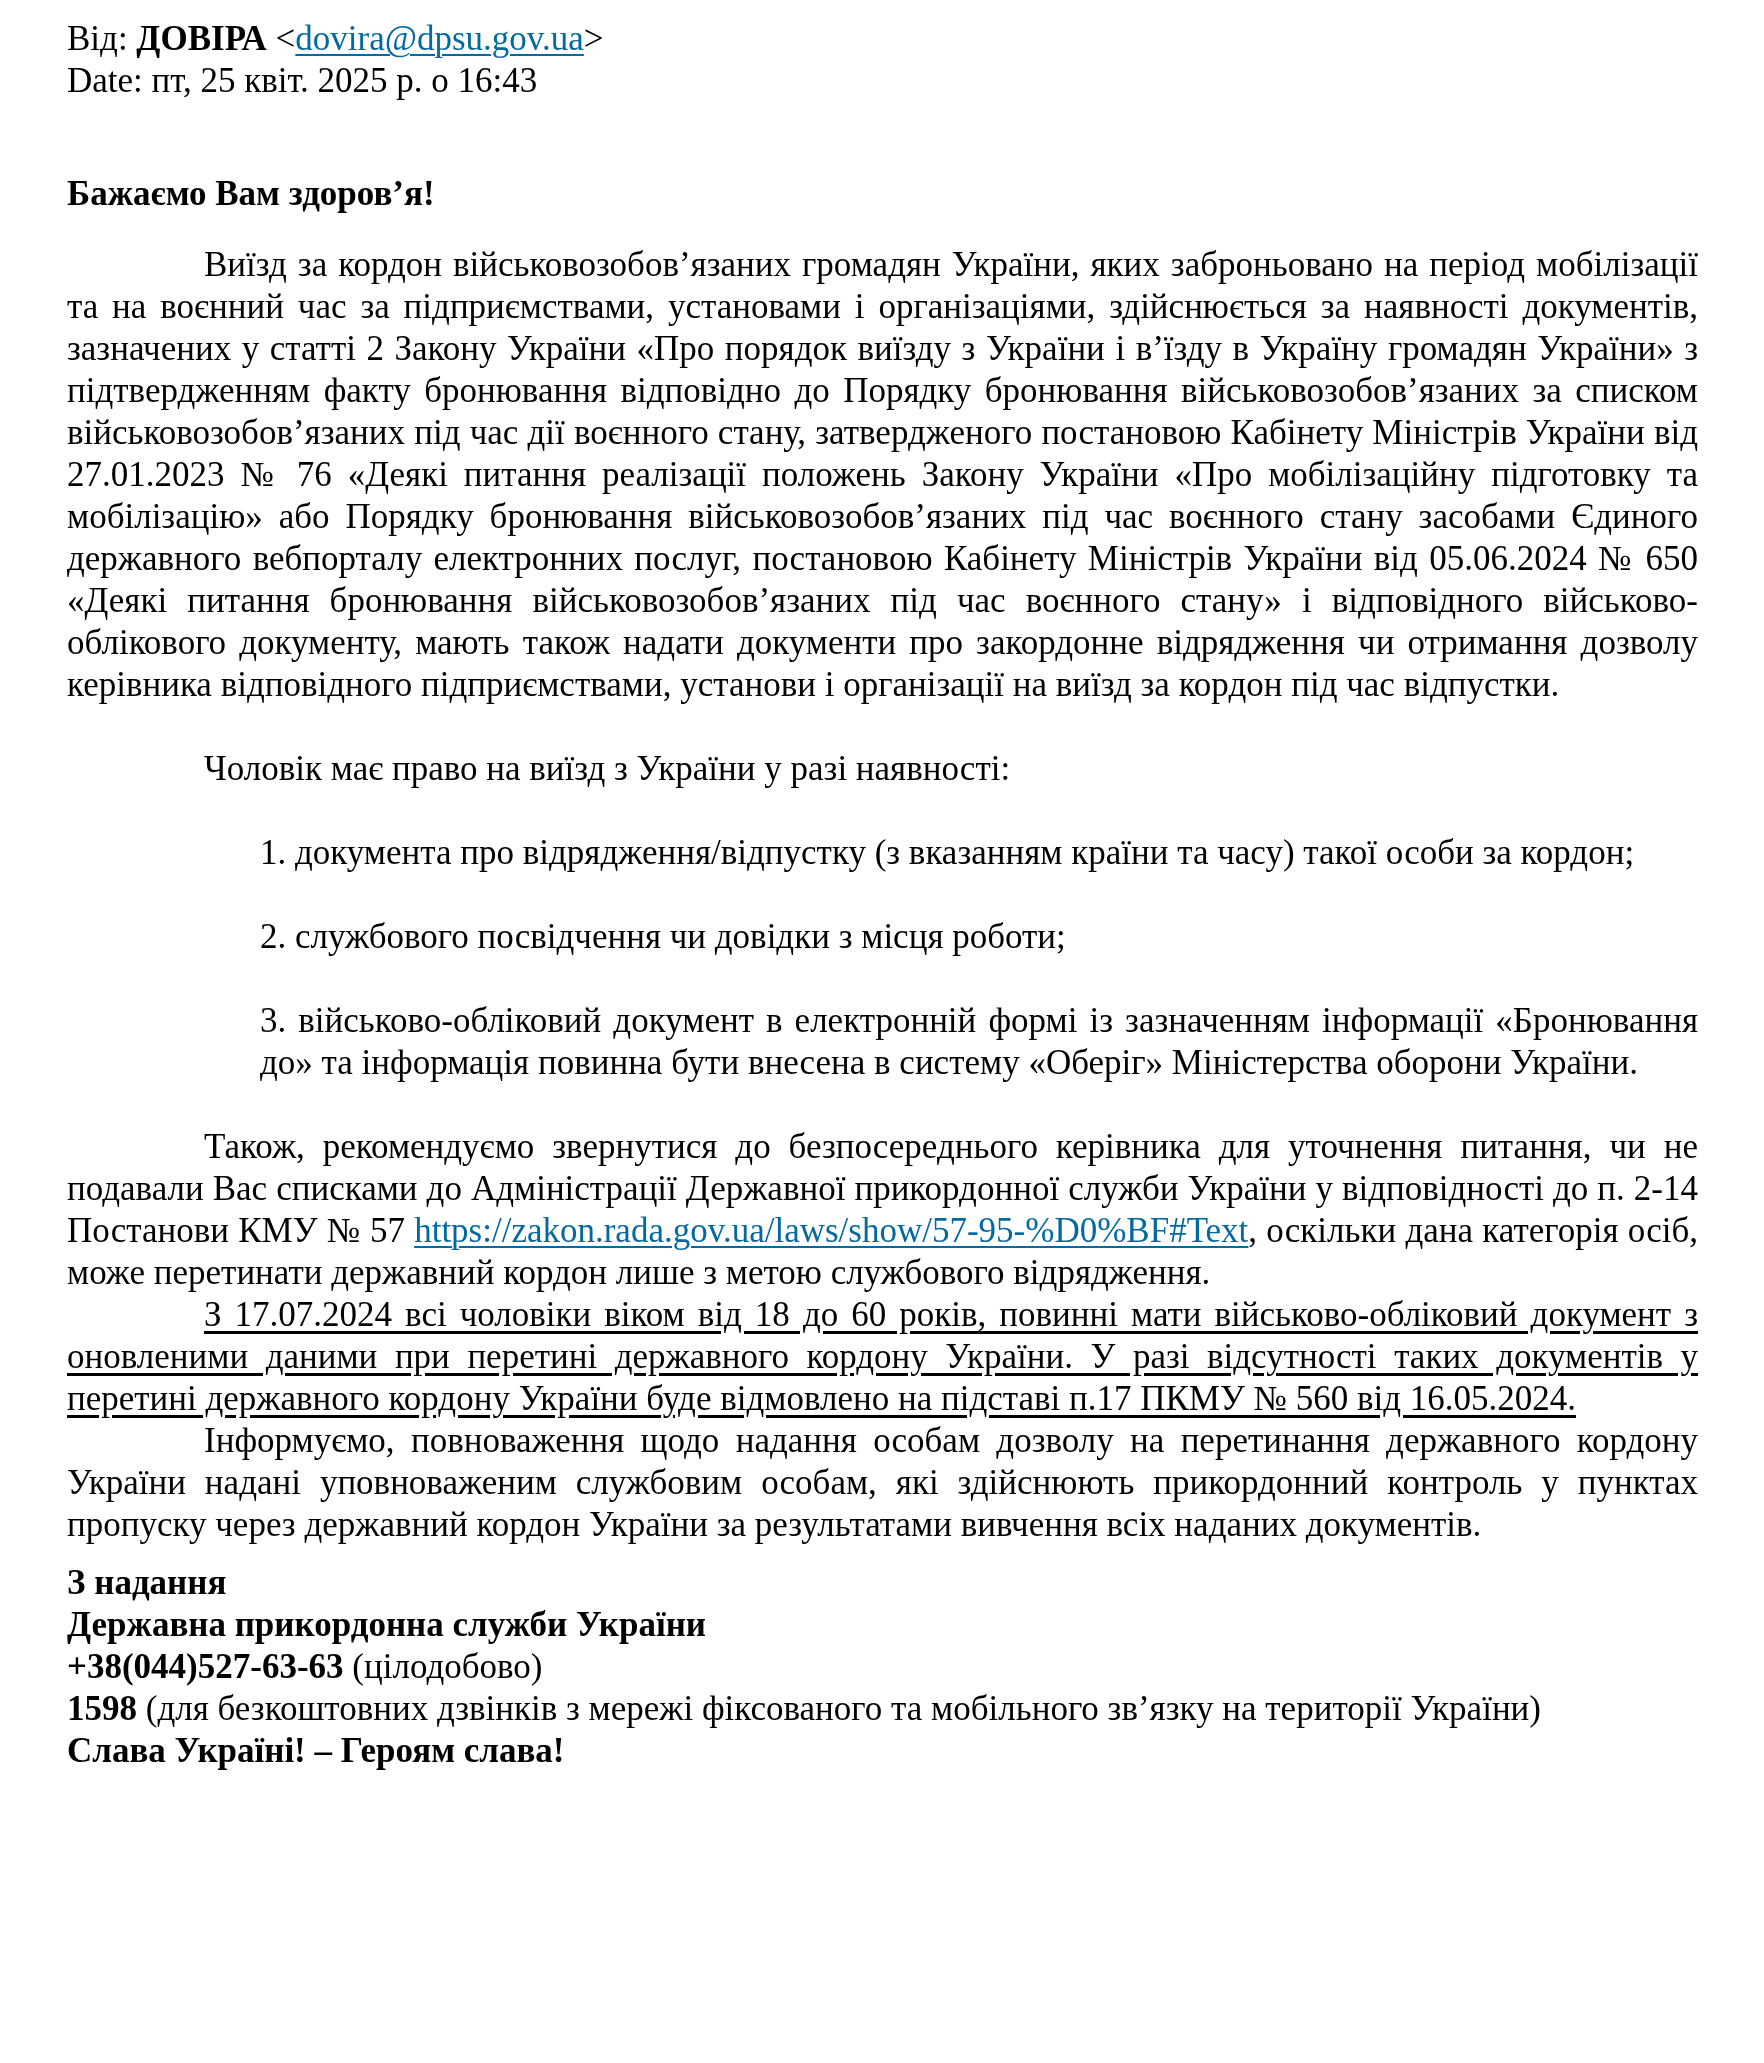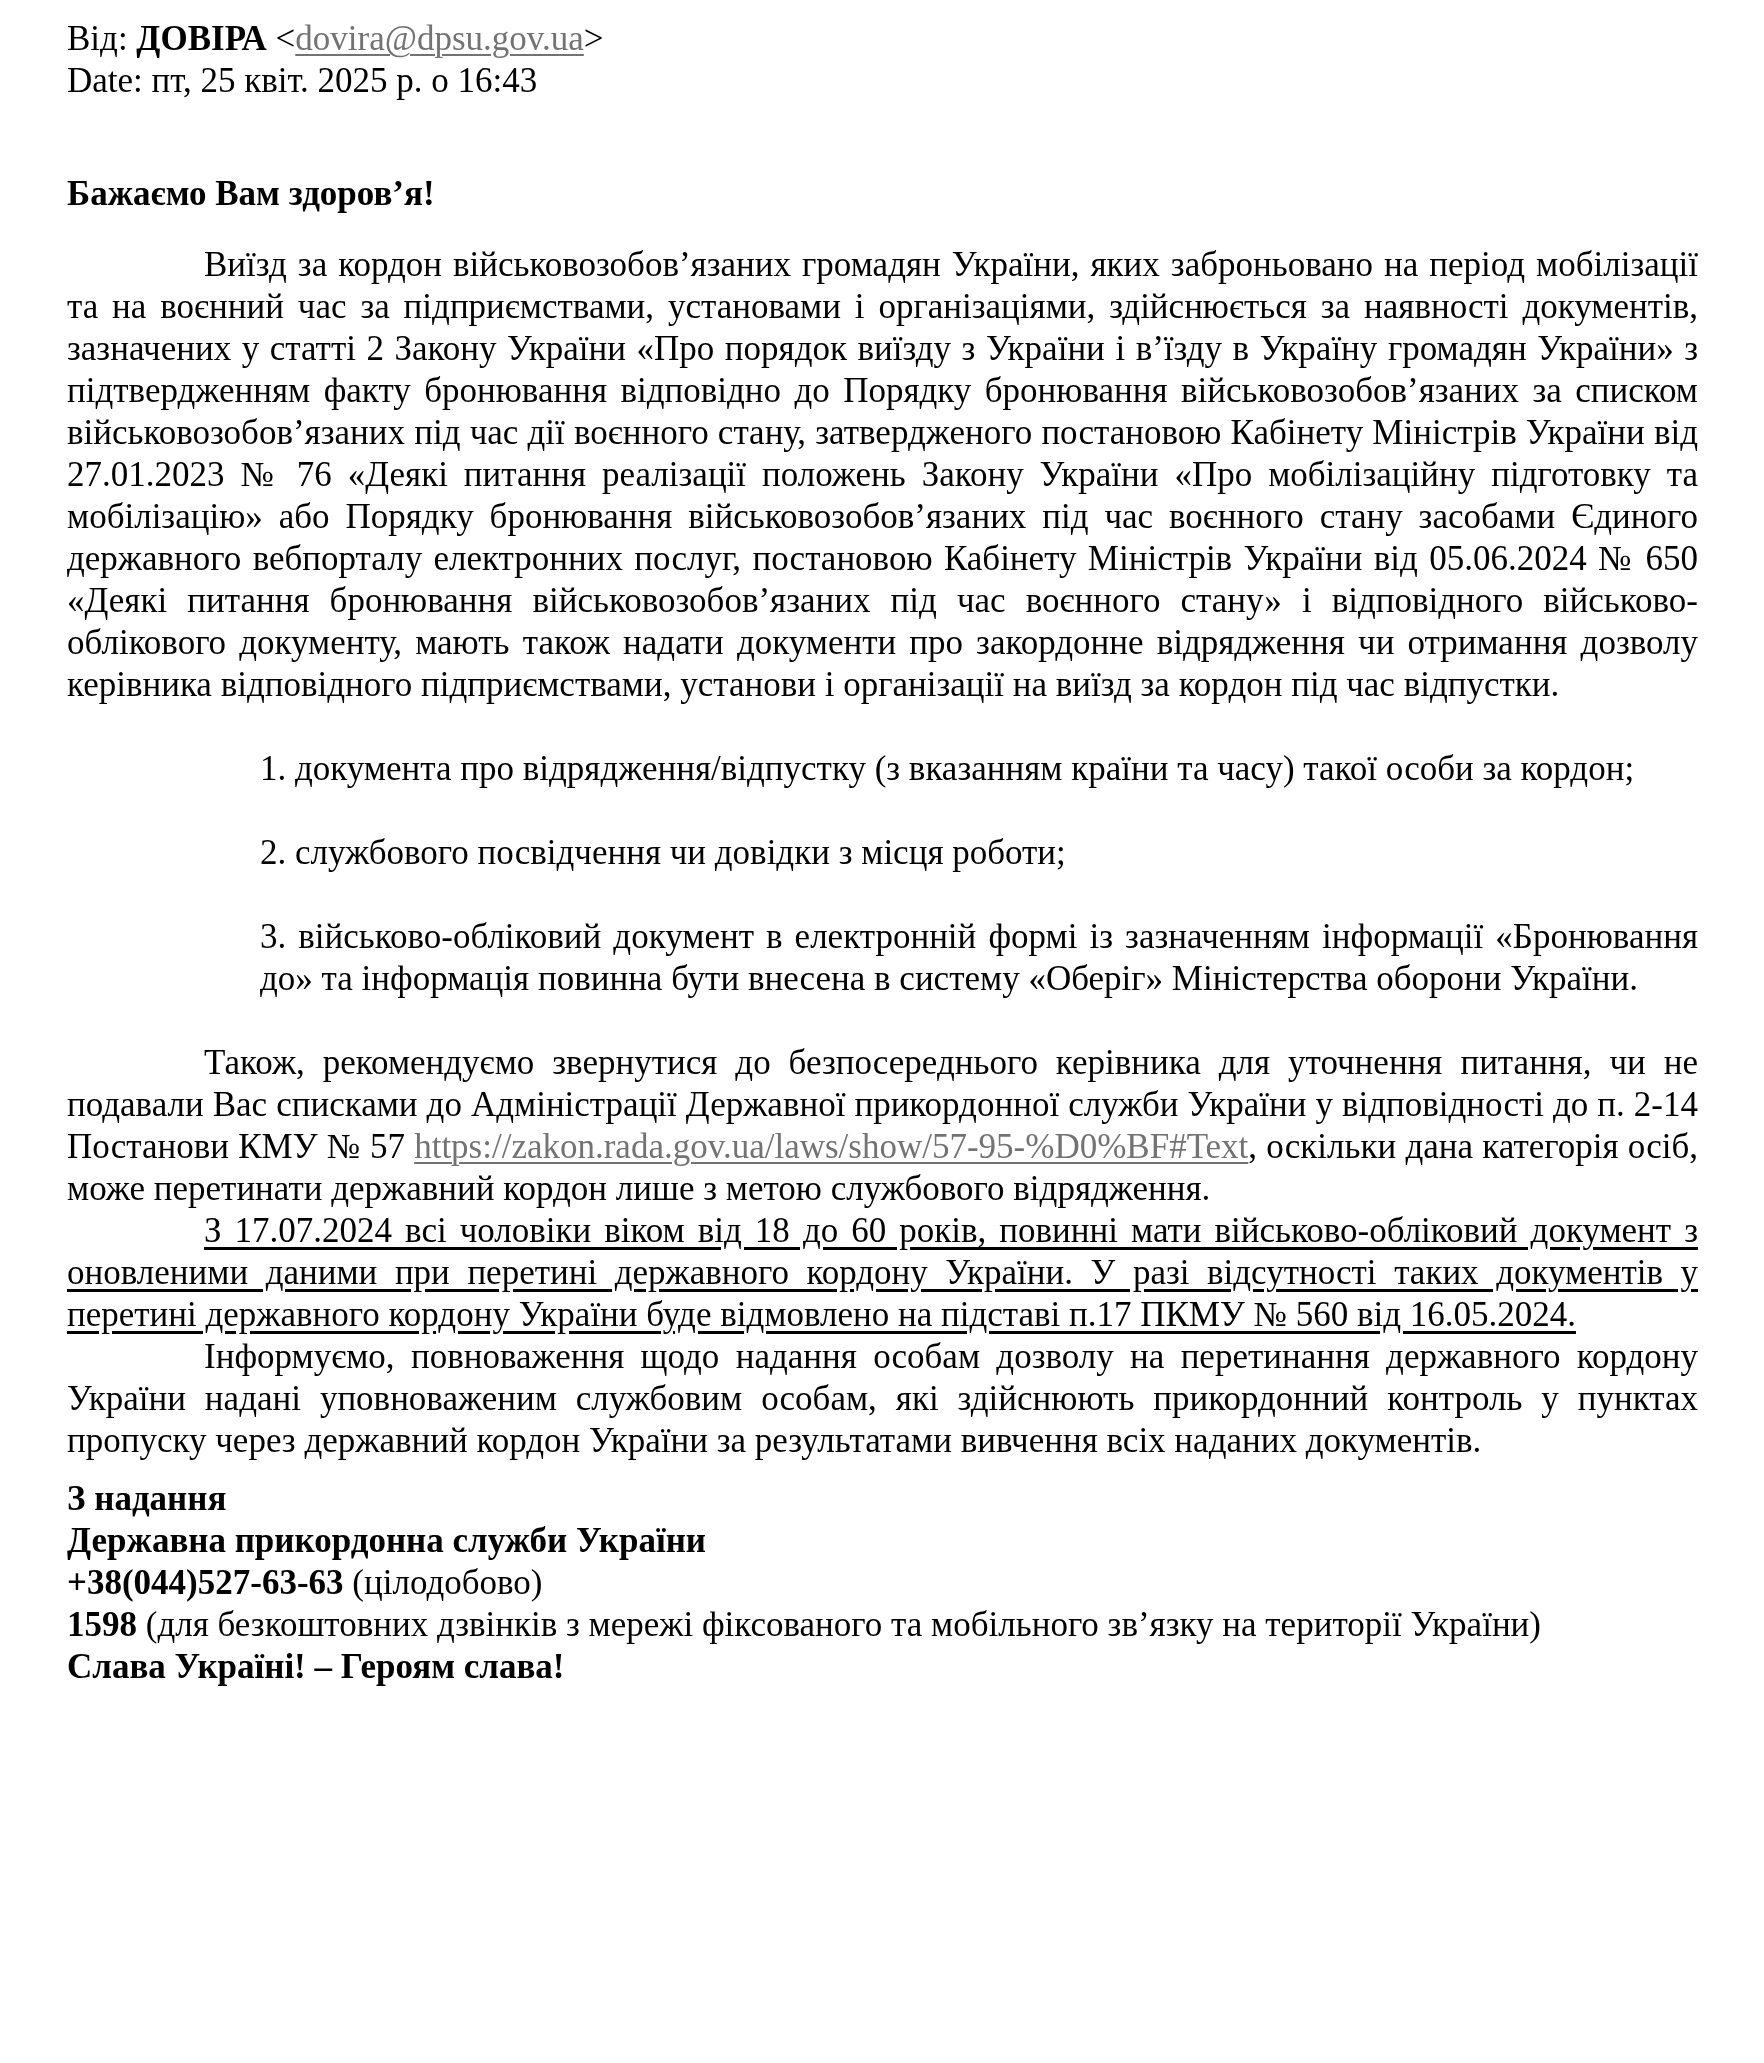--- a/index.html
+++ b/index.html
@@ -18,21 +18,21 @@
   }
   .page {
     position: relative;
     padding: 18px 67px 0 67px;
     width: 1631px;
   }
   p { margin: 0; padding: 0; }
   .header-line { text-align: left; }
   .bold { font-weight: bold; }
   a.doc-link {
-    color: #737373;
+    color: #0369a1;
     text-decoration: underline;
     text-decoration-thickness: 2.4px;
     text-underline-offset: 4px;
     cursor: pointer;
   }
   .greeting {
     font-weight: bold;
     margin-top: 71px;
   }
   .para {
@@ -62,20 +62,21 @@
 <div class="page">
 
   <p class="header-line"><span>Від: </span><span class="bold">ДОВІРА</span><span> &lt;</span><a class="doc-link" href="#">dovira@dpsu.gov.ua</a><span>&gt;</span></p>
 
   <p class="header-line">Date: пт, 25 квіт. 2025 р. о 16:43</p>
 
   <p class="greeting">Бажаємо Вам здоров’я!</p>
 
   <p class="para p1">Виїзд за кордон військовозобов’язаних громадян України, яких заброньовано на період мобілізації та на воєнний час за підприємствами, установами і організаціями, здійснюється за наявності документів, зазначених у статті 2 Закону України «Про порядок виїзду з України і в’їзду в Україну громадян України» з підтвердженням факту бронювання відповідно до Порядку бронювання військовозобов’язаних за списком військовозобов’язаних під час дії воєнного стану, затвердженого постановою Кабінету Міністрів України від 27.01.2023 № 76 «Деякі питання реалізації положень Закону України «Про мобілізаційну підготовку та мобілізацію» або Порядку бронювання військовозобов’язаних під час воєнного стану засобами Єдиного державного вебпорталу електронних послуг, постановою Кабінету Міністрів України від 05.06.2024 № 650 «Деякі питання бронювання військовозобов’язаних під час воєнного стану» і відповідного військово-облікового документу, мають також надати документи про закордонне відрядження чи отримання дозволу керівника відповідного підприємствами, установи і організації на виїзд за кордон під час відпустки.</p>
 
+  <p class="intro">Чоловік має право на виїзд з України у разі наявності:</p>
 
   <p class="list-item">1. документа про відрядження/відпустку (з вказанням країни та часу) такої особи за кордон;</p>
   <p class="list-item">2. службового посвідчення чи довідки з місця роботи;</p>
   <p class="list-item">3. військово-обліковий документ в електронній формі із зазначенням інформації «Бронювання до» та інформація повинна бути внесена в систему «Оберіг» Міністерства оборони України.</p>
 
   <p class="para also"><span>Також, рекомендуємо звернутися до безпосереднього керівника для уточнення питання, чи не подавали Вас списками до Адміністрації Державної прикордонної служби України у відповідності до п. 2-14 Постанови КМУ № 57 </span><a class="doc-link" href="#">https://zakon.rada.gov.ua/laws/show/57-95-%D0%BF#Text</a><span>, оскільки дана категорія осіб, може перетинати державний кордон лише з метою службового відрядження.</span></p>
 
   <p class="para underlined-para"><span class="u-block">З 17.07.2024 всі чоловіки віком від 18 до 60 років, повинні мати військово-обліковий документ з оновленими даними при перетині державного кордону України. У разі відсутності таких документів у перетині державного кордону України буде відмовлено на підставі п.17 ПКМУ № 560 від 16.05.2024.</span></p>
 
   <p class="para inform">Інформуємо, повноваження щодо надання особам дозволу на перетинання державного кордону України надані уповноваженим службовим особам, які здійснюють прикордонний контроль у пунктах пропуску через державний кордон України за результатами вивчення всіх наданих документів.</p>

